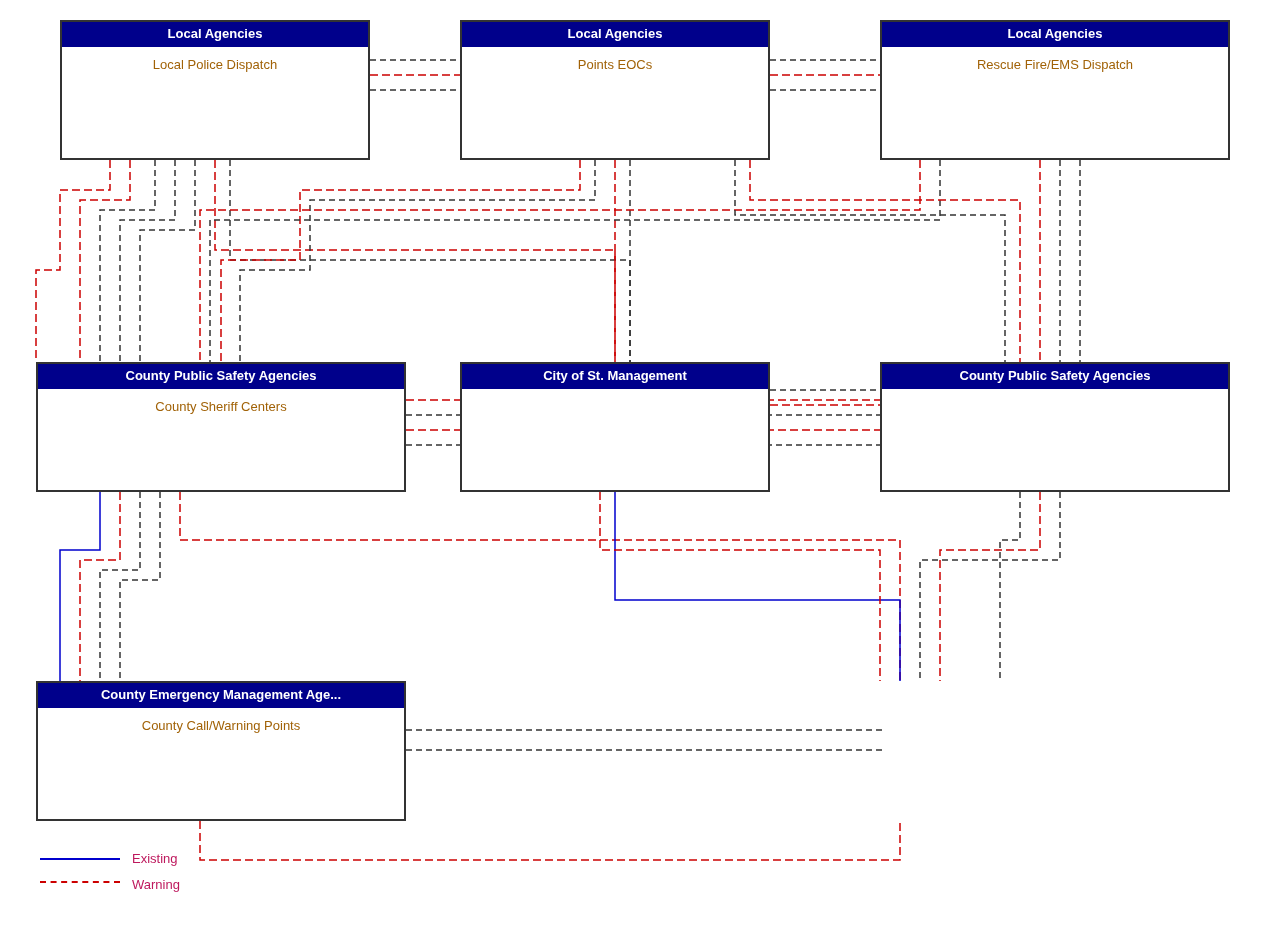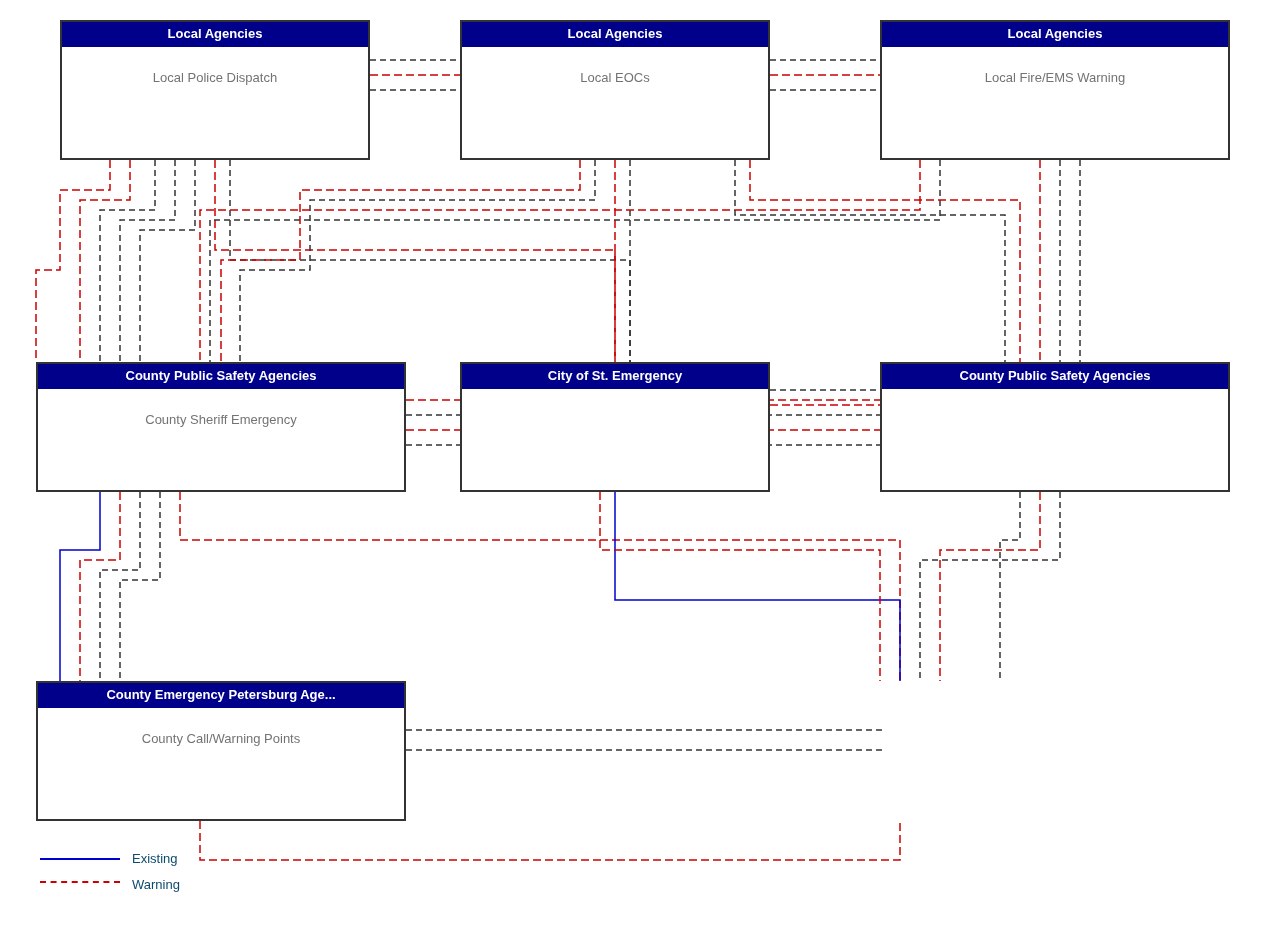--- a/index.html
+++ b/index.html
@@ -31,22 +31,22 @@
       font-weight: bold;
       font-size: 13px;
       text-align: center;
       padding: 4px 6px;
       line-height: 1.3;
     }
 
     .agency-body {
       font-size: 13px;
       text-align: right;
-      padding: 23px 8px;
-      color: #737373;
+      padding: 10px 8px;
+      color: #a16207;
       min-height: 80px;
       display: flex;
       align-items: flex-start;
       justify-content: center;
     }
 
     
     .lines-svg {
       position: absolute;
       top: 0;
@@ -73,21 +73,21 @@
     }
 
     .legend-line {
       width: 80px;
       height: 14px;
       position: relative;
     }
 
     .legend-label {
       font-size: 13px;
-      color: #0c4a6e;
+      color: #be185d;
     }
 
     
     .legend-line-existing::after {
       content: '';
       position: absolute;
       top: 50%;
       left: 0;
       width: 100%;
       height: 2px;
@@ -176,43 +176,43 @@
     <polyline class="line-dark-dash" points="406,750 500,750 884,750"></polyline>
   </svg>
 
   <div class="agency-box" style="left:60px;top:20px;width:310px;height:140px;">
     <div class="agency-header">Local Agencies</div>
     <div class="agency-body">Local Police Dispatch</div>
   </div>
 
   <div class="agency-box" style="left:460px;top:20px;width:310px;height:140px;">
     <div class="agency-header">Local Agencies</div>
-    <div class="agency-body">Local EOCs</div>
+    <div class="agency-body">Points EOCs</div>
   </div>
 
   <div class="agency-box" style="left:880px;top:20px;width:350px;height:140px;">
     <div class="agency-header">Local Agencies</div>
-    <div class="agency-body">Local Fire/EMS Warning</div>
+    <div class="agency-body">Rescue Fire/EMS Dispatch</div>
   </div>
 
   <div class="agency-box" style="left:36px;top:362px;width:370px;height:130px;">
     <div class="agency-header">County Public Safety Agencies</div>
-    <div class="agency-body">County Sheriff Emergency</div>
+    <div class="agency-body">County Sheriff Centers</div>
   </div>
 
   <div class="agency-box" style="left:460px;top:362px;width:310px;height:130px;">
-    <div class="agency-header">City of St. Emergency</div>
+    <div class="agency-header">City of St. Management</div>
   </div>
 
   <div class="agency-box" style="left:880px;top:362px;width:350px;height:130px;">
     <div class="agency-header">County Public Safety Agencies</div>
   </div>
 
   <div class="agency-box" style="left:36px;top:681px;width:370px;height:140px;">
-    <div class="agency-header">County Emergency Petersburg Age...</div>
+    <div class="agency-header">County Emergency Management Age...</div>
     <div class="agency-body">County Call/Warning Points</div>
   </div>
 
 
   <div class="legend">
     <div class="legend-item">
       <div class="legend-line">
         <div class="legend-line-existing"></div>
       </div>
       <span class="legend-label">Existing</span>

